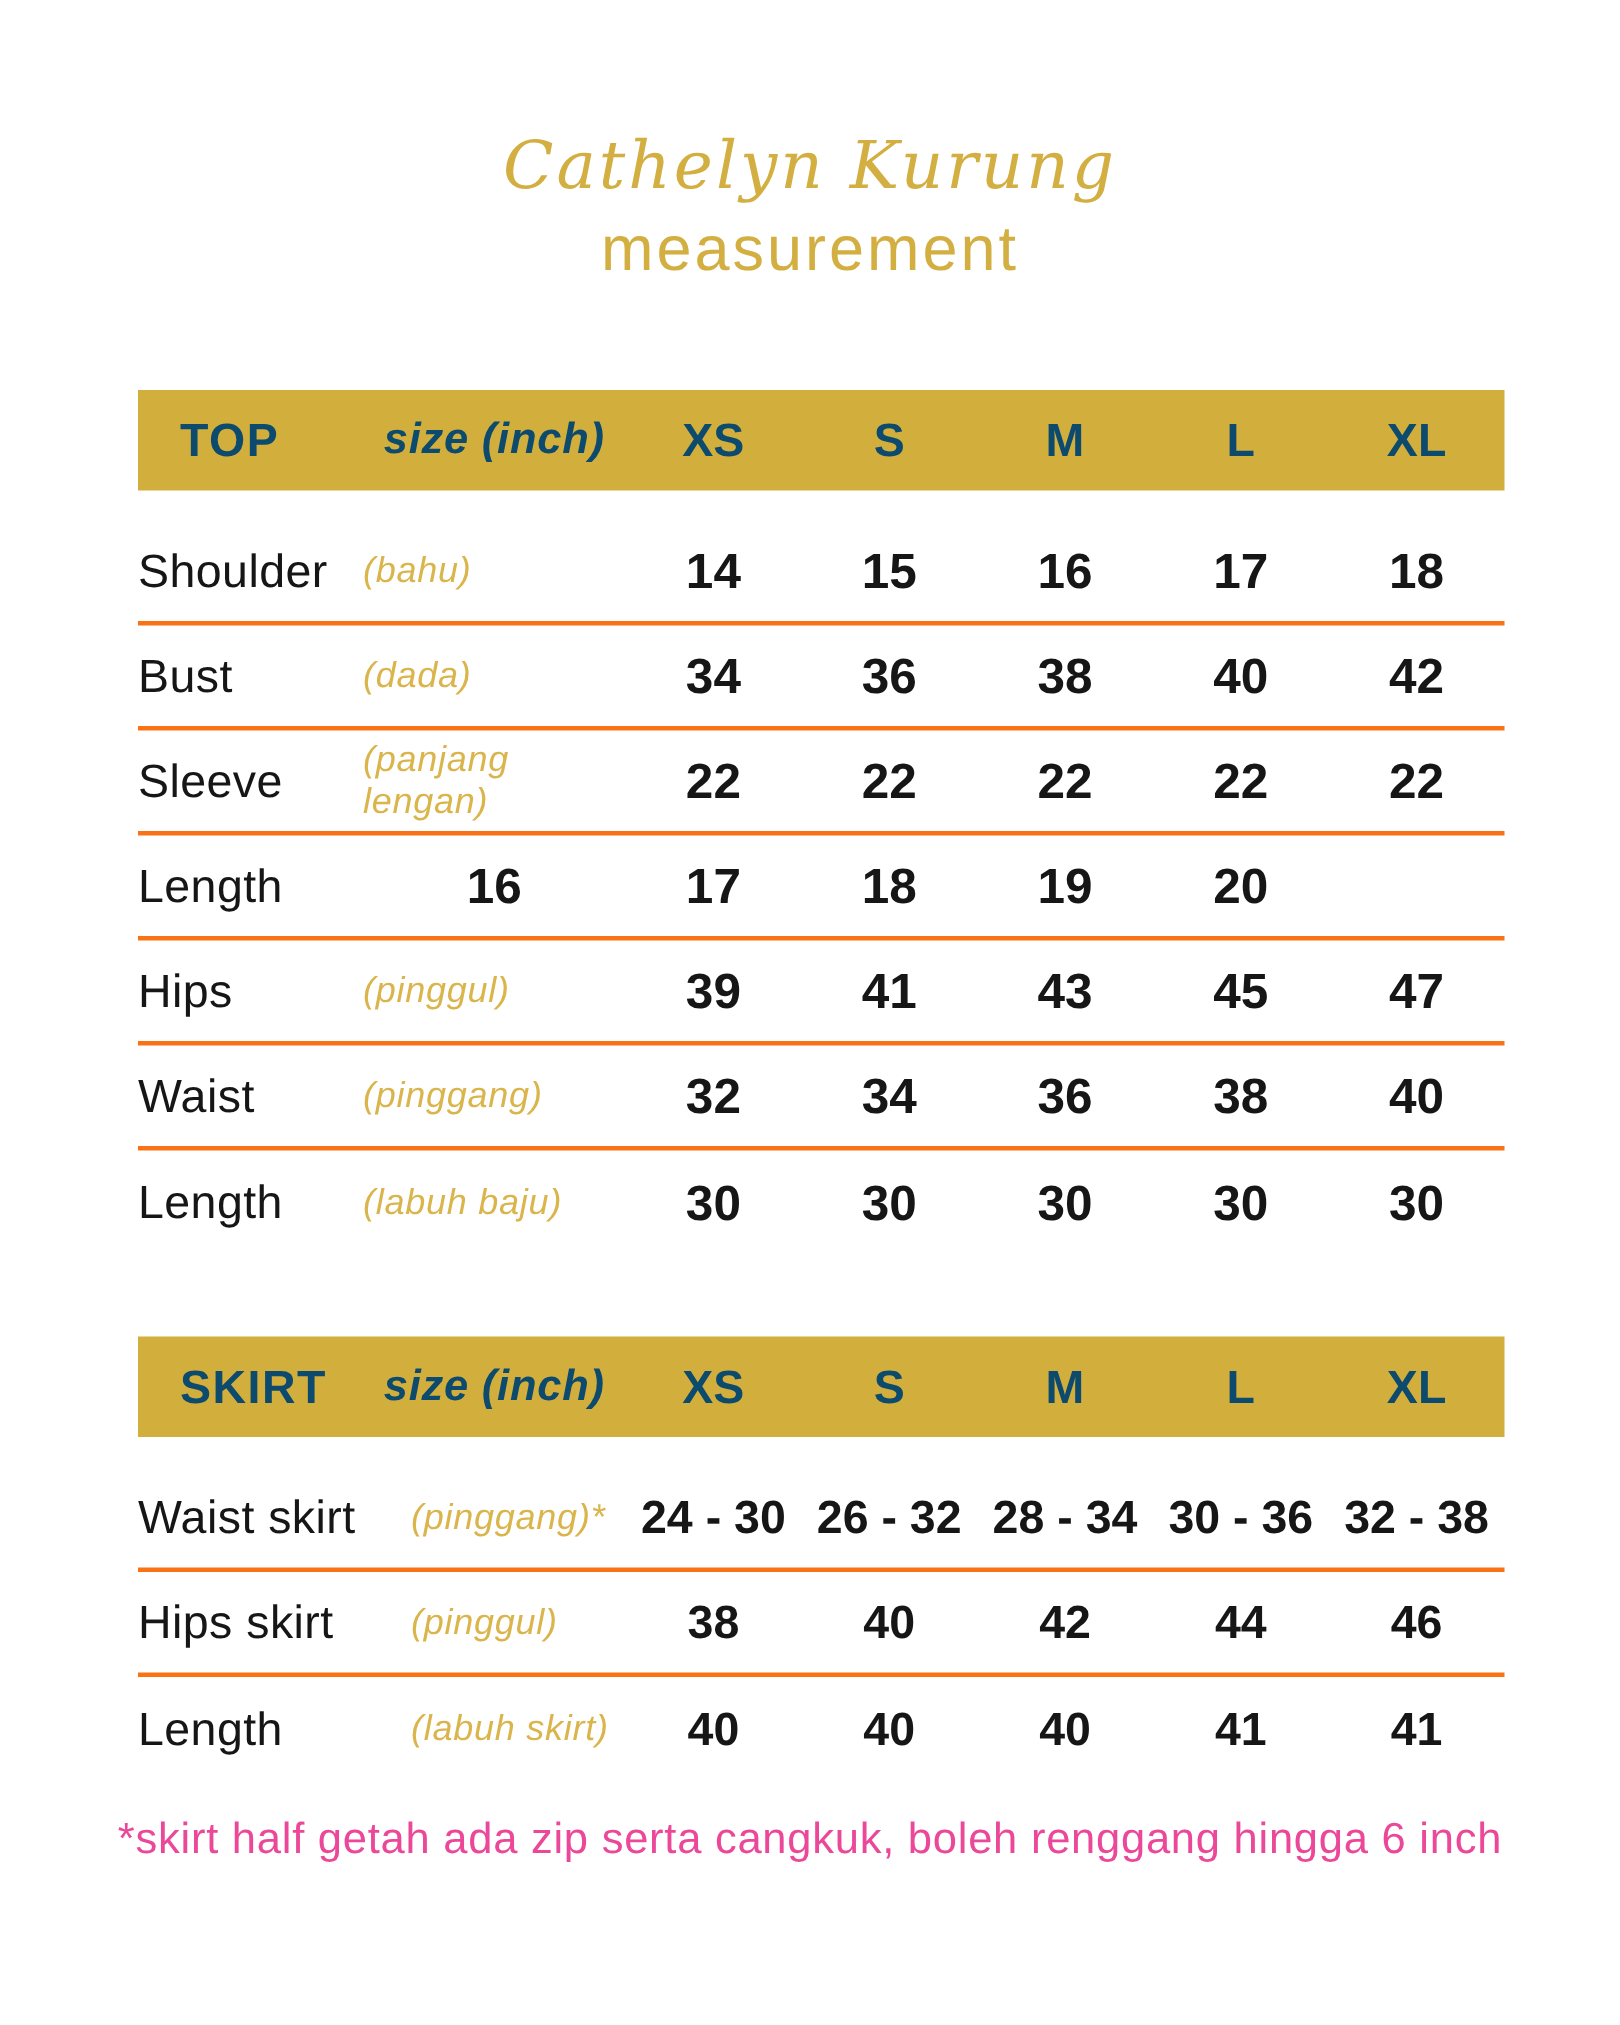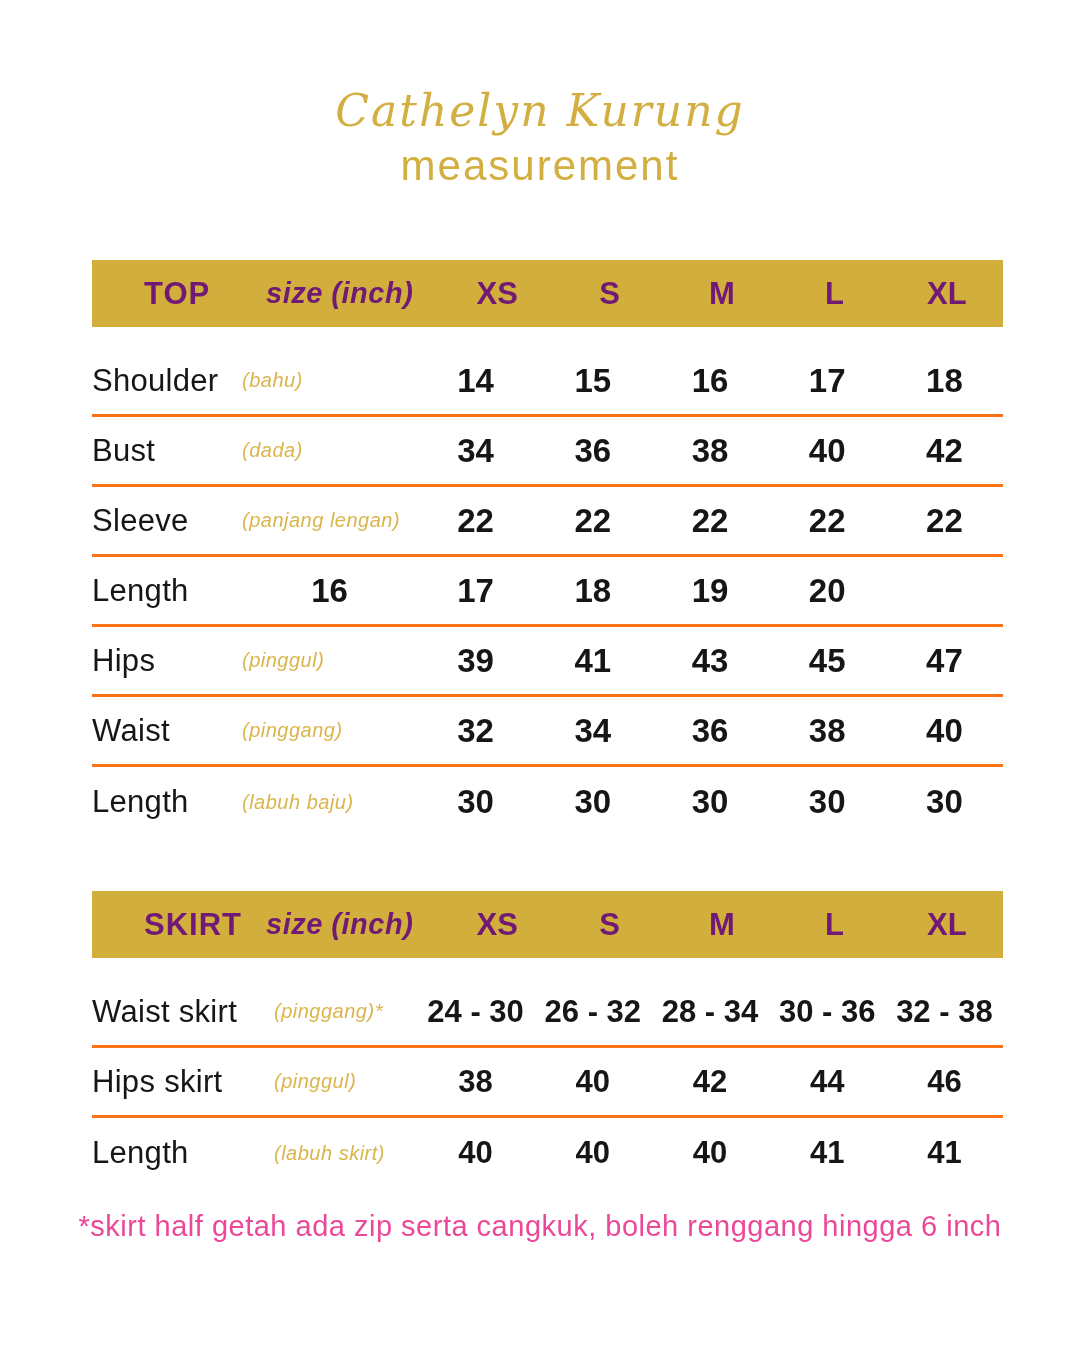--- a/index.html
+++ b/index.html
@@ -33,48 +33,47 @@
   
   .size-table { width: 911px; margin-left: 92px; }
   .table-top { margin-top: 70px; }
   .table-skirt { margin-top: 54px; }
   .band {
     display: grid;
     grid-template-columns: 150px 175px 1fr 1fr 1fr 1fr 1fr;
     align-items: center;
     height: 67px;
     background: #d2ae3d;
-    color: #701a75;
-    padding-left: 24px;
+    color: #0c4a6e;
   }
   .band-title {
     padding-left: 28px;
     font-size: 31px;
     font-weight: 700;
     letter-spacing: 1px;
   }
   .band-unit {
     font-size: 29px;
     font-weight: 700;
     font-style: italic;
-    text-align: left;
+    text-align: center;
     letter-spacing: 0.5px;
   }
   .band-size { font-size: 31px; font-weight: 700; text-align: center; }
   .t-rows { margin-top: 20px; }
   .t-row {
     display: grid;
     grid-template-columns: 150px 175px 1fr 1fr 1fr 1fr 1fr;
     align-items: center;
     height: 70px;
   }
   .t-row:not(:last-child) { border-bottom: 3px solid #f97316; }
   .t-label { font-size: 31px; color: #161616; letter-spacing: 0.3px; }
   .t-trans {
-    font-size: 20px;
+    font-size: 24px;
     font-style: italic;
     color: #dab54c;
     letter-spacing: 0.5px;
   }
   .table-skirt .t-trans { padding-left: 32px; }
   .t-val {
     font-size: 33px;
     font-weight: 700;
     color: #161616;
     text-align: center;

